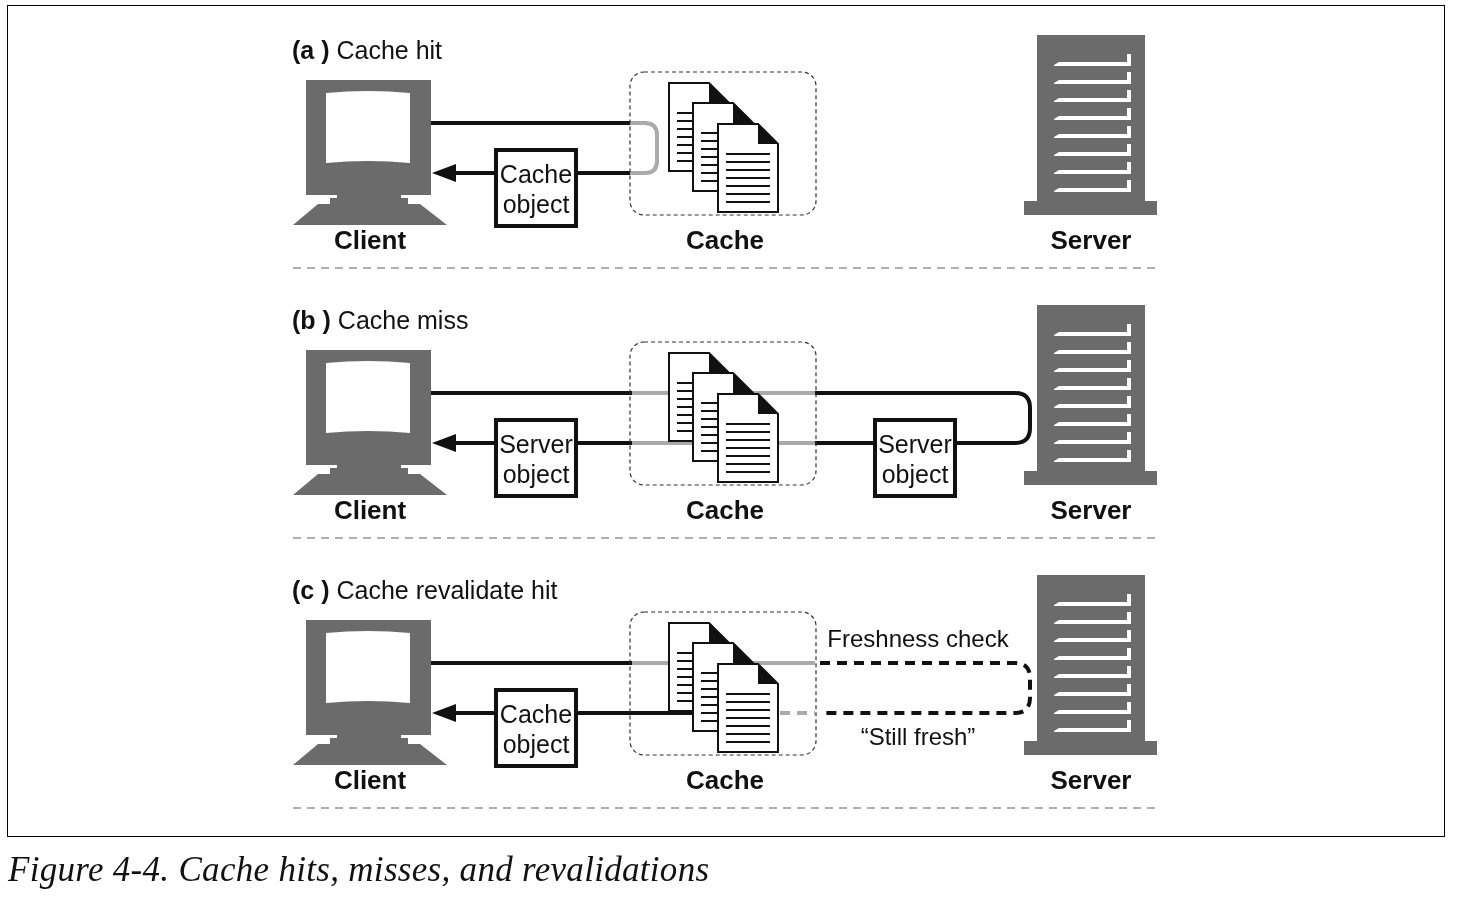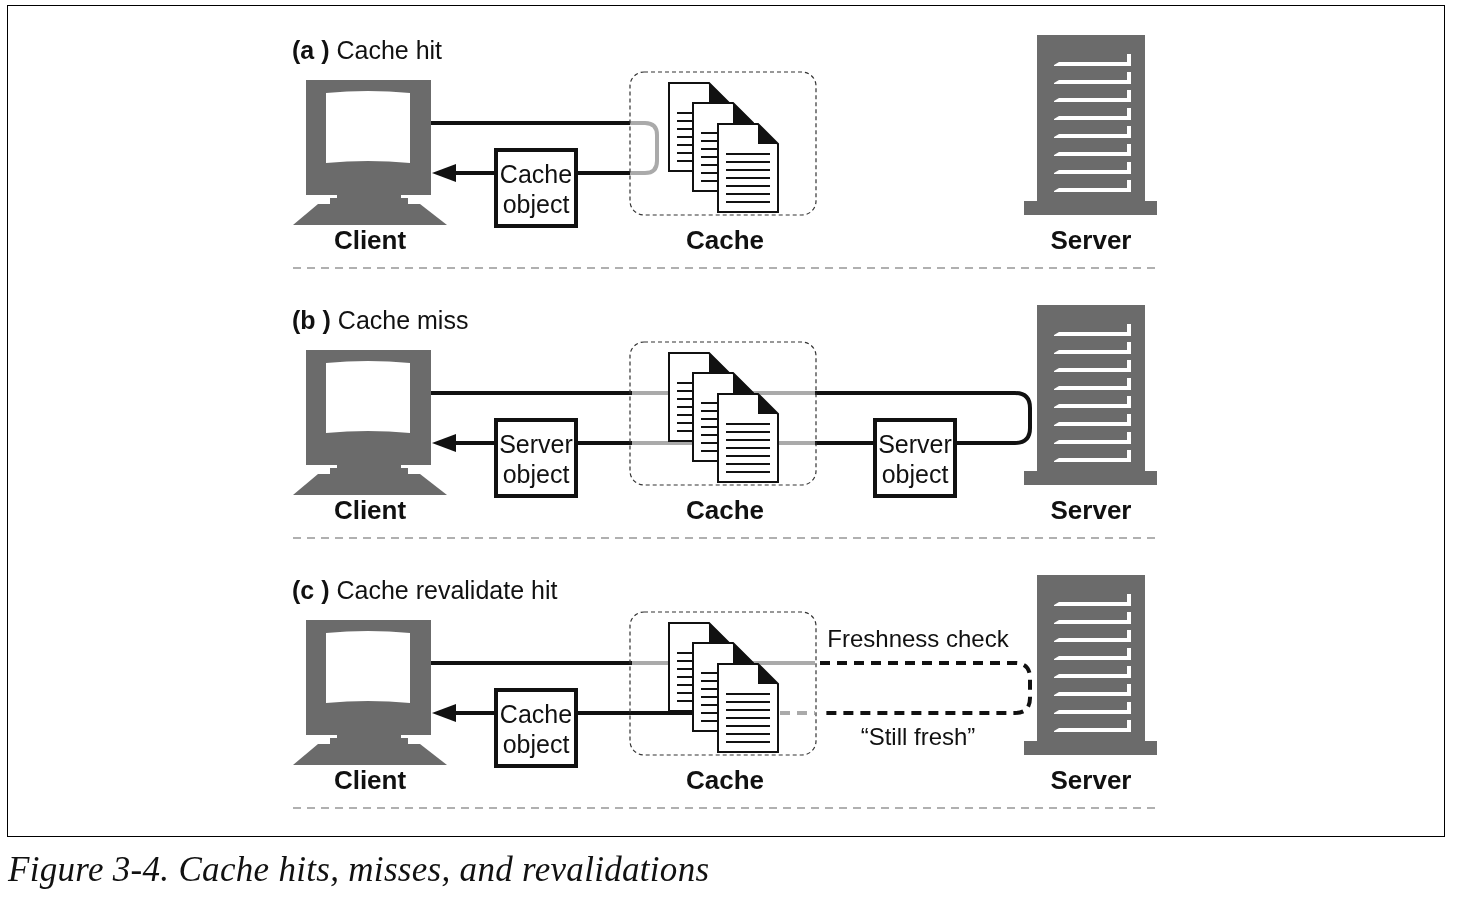--- a/index.html
+++ b/index.html
@@ -244,13 +244,13 @@
         <text x="536" y="723" class="t-box" text-anchor="middle">Cache</text>
         <text x="536" y="753" class="t-box" text-anchor="middle">object</text>
       </g>
       <text x="370" y="789" class="t-label" text-anchor="middle">Client</text>
       <text x="725" y="789" class="t-label" text-anchor="middle">Cache</text>
       <text x="1091" y="789" class="t-label" text-anchor="middle">Server</text>
       <line x1="293" y1="808" x2="1160" y2="808" stroke="#b0b0b0" stroke-width="2" stroke-dasharray="8 6"></line>
     </g>
   </svg>
 
-<div class="caption">Figure 3-4. Cache hits, misses, and revalidations</div>
+<div class="caption">Figure 4-4. Cache hits, misses, and revalidations</div>
 
 </body></html>

